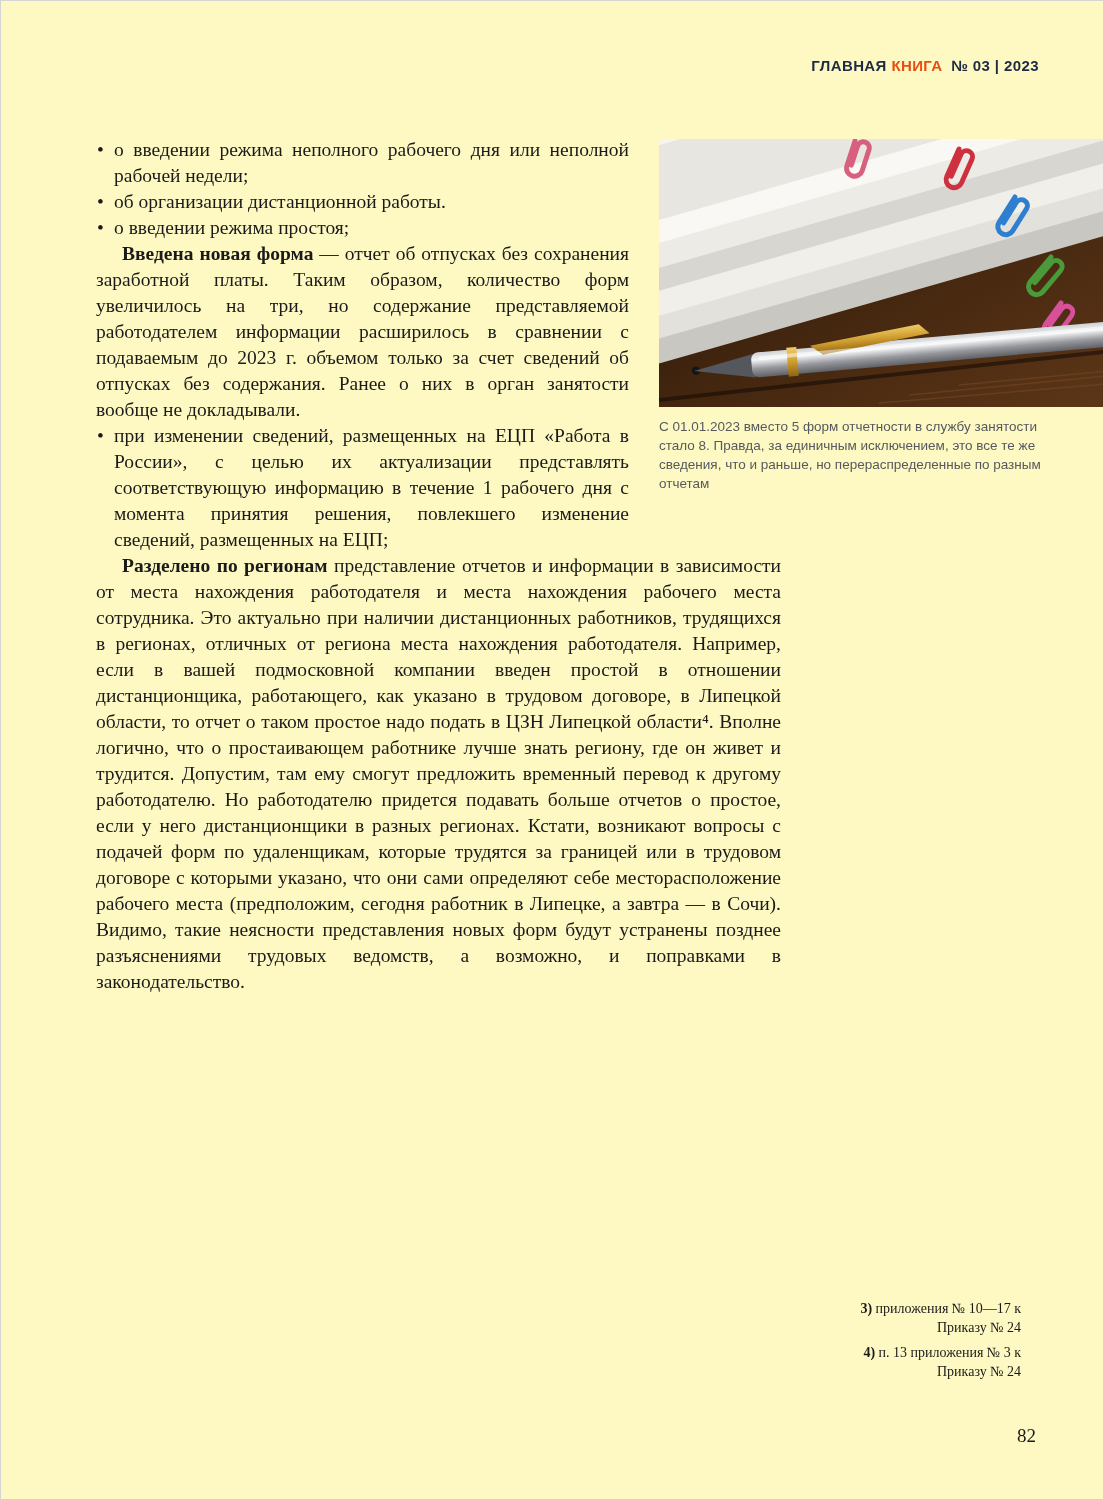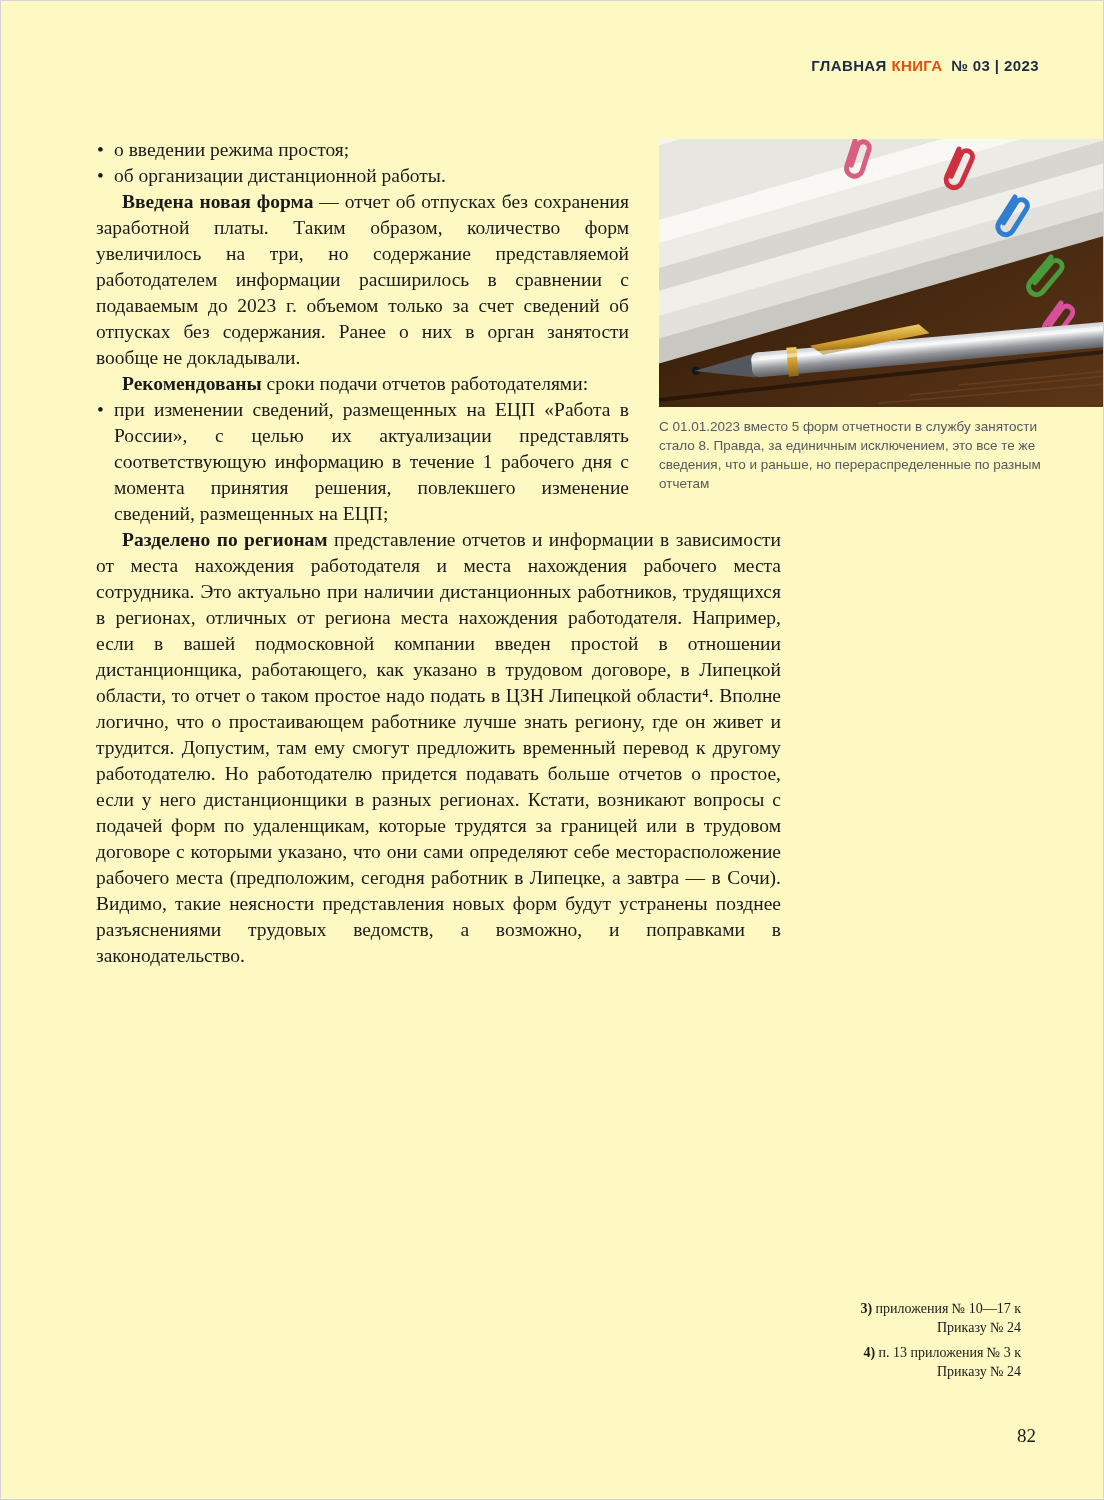--- a/index.html
+++ b/index.html
@@ -185,27 +185,27 @@
             <polygon points="152,199 262,187 272,197 164,209" fill="url(#gold)"></polygon>
             <rect x="100" y="205" width="385" height="4" fill="#ffffff" opacity="0.5"></rect>
           </g>
         </svg>
       </div>
       <figcaption class="photo-caption">С 01.01.2023 вместо 5 форм отчетности в службу занятости стало 8. Правда, за единичным исключением, это все те же сведения, что и раньше, но перераспределенные по разным отчетам</figcaption>
     </figure>
 
 
     <ul class="bullets">
+      <li>о введении режима неполного рабочего дня или неполной рабочей недели;</li>
+      <li>об организации дистанционной работы.</li>
       <li>о введении режима простоя;</li>
-      <li>об организации дистанционной работы.</li>
     </ul>
 
     <p class="indent"><span class="lead">Введена новая форма</span><span> — отчет об отпусках без сохранения заработной платы. Таким образом, количество форм увеличилось на три, но содержание представляемой работодателем информации расширилось в сравнении с подаваемым до 2023 г. объемом только за счет сведений об отпусках без содержания. Ранее о них в орган занятости вообще не докладывали.</span></p>
 
-    <p class="indent"><span class="lead">Рекомендованы</span><span> сроки подачи отчетов работодателями:</span></p>
 
     <ul class="bullets">
       <li>при изменении сведений, размещенных на ЕЦП «Работа в России», с целью их актуализации представлять соответствующую информацию в течение 1 рабочего дня с момента принятия решения, повлекшего изменение сведений, размещенных на ЕЦП;</li>
     </ul>
 
 
     <p class="indent"><span class="lead">Разделено по регионам</span><span> представление отчетов и информации в зависимости от места нахождения работодателя и места нахождения рабочего места сотрудника. Это актуально при наличии дистанционных работников, трудящихся в регионах, отличных от региона места нахождения работодателя. Например, если в вашей подмосковной компании введен простой в отношении дистанционщика, работающего, как указано в трудовом договоре, в Липецкой области, то отчет о таком простое надо подать в ЦЗН Липецкой области⁴. Вполне логично, что о простаивающем работнике лучше знать региону, где он живет и трудится. Допустим, там ему смогут предложить временный перевод к другому работодателю. Но работодателю придется подавать больше отчетов о простое, если у него дистанционщики в разных регионах. Кстати, возникают вопросы с подачей форм по удаленщикам, которые трудятся за границей или в трудовом договоре с которыми указано, что они сами определяют себе месторасположение рабочего места (предположим, сегодня работник в Липецке, а завтра — в Сочи). Видимо, такие неясности представления новых форм будут устранены позднее разъяснениями трудовых ведомств, а возможно, и поправками в законодательство.</span></p>
 
   </div>
 

